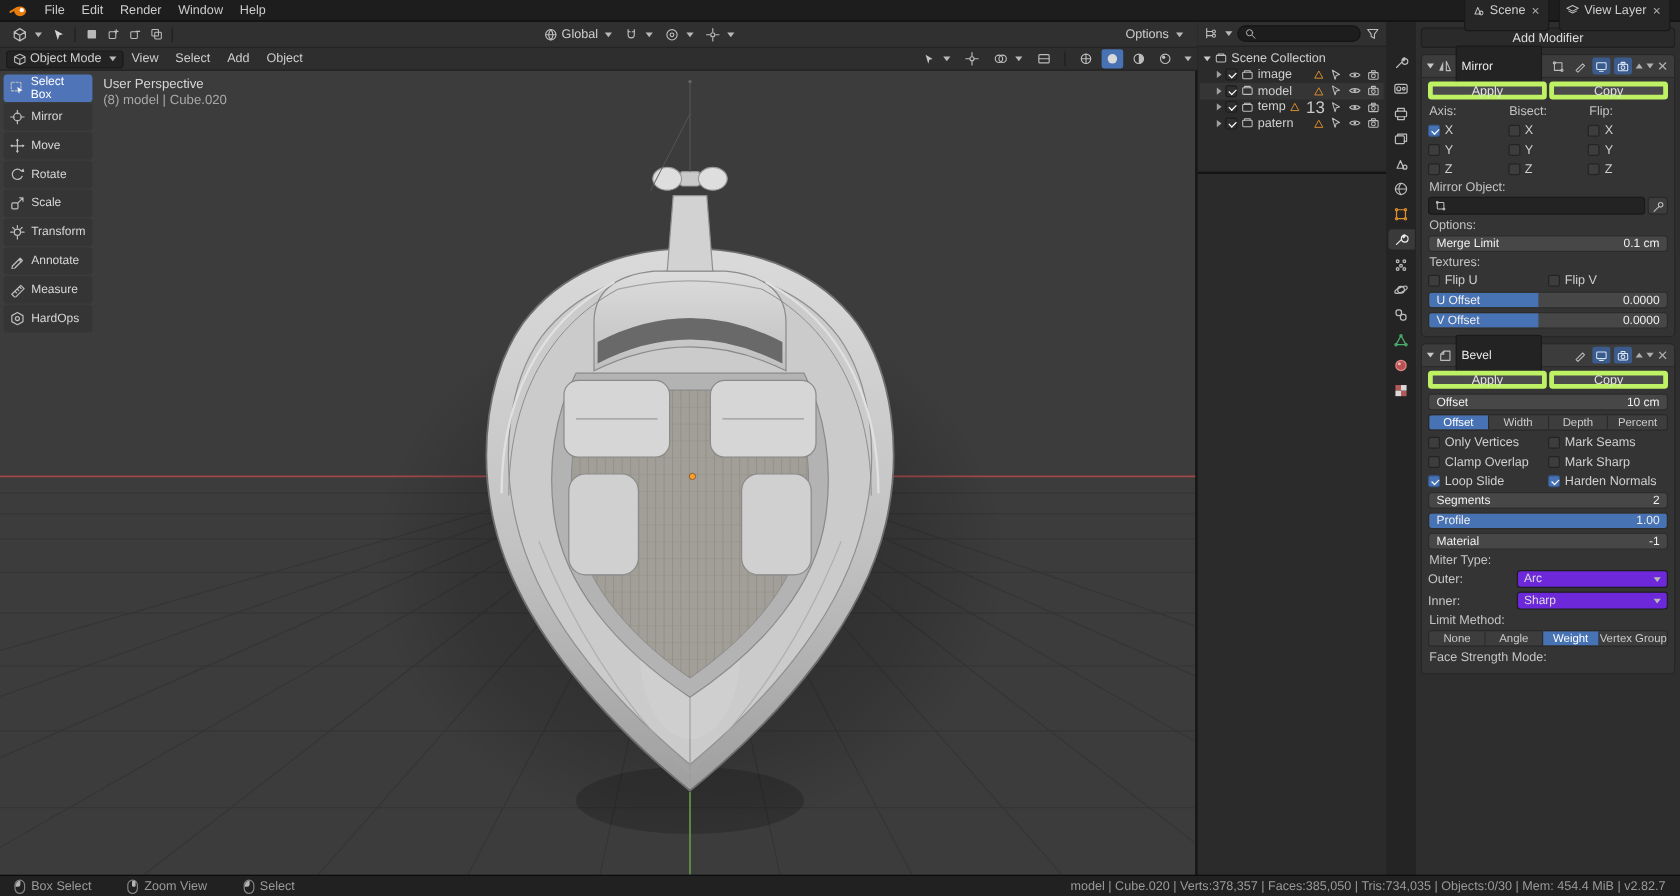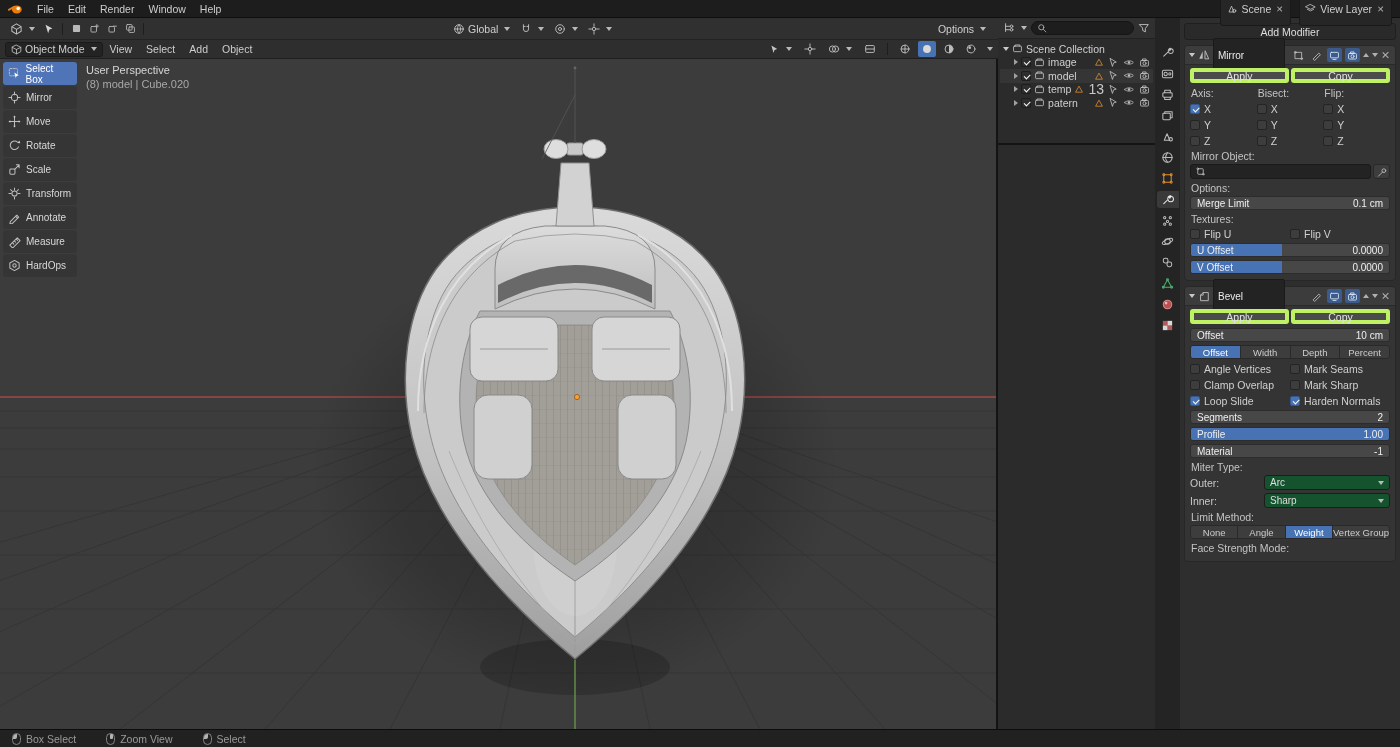--- a/index.html
+++ b/index.html
@@ -102,21 +102,21 @@
   .num{position:relative;height:14px;background:#474747;border:1px solid #2c2c2c;border-radius:3px;display:flex;align-items:center;justify-content:space-between;padding:0 6px;font-size:10px;color:#efefef;overflow:hidden;margin-bottom:3px}
   .num>span{position:relative;z-index:1}
   .num .fill{position:absolute;left:0;top:0;bottom:0;background:#4772b3}
 
   .seg{display:flex;border:1px solid #292929;border-radius:3px;overflow:hidden;margin-bottom:3px;height:14px}
   .seg>div{flex:1;display:flex;align-items:center;justify-content:center;background:#3d3d3d;font-size:9.5px;color:#ccc;border-right:1px solid #2a2a2a;white-space:nowrap}
   .seg>div:last-child{border-right:none}
   .seg>div.on{background:#4772b3;color:#fff}
 
   .half-row{display:grid;grid-template-columns:74px 1fr;align-items:center;margin-bottom:3px;font-size:10.5px;color:#c8c8c8}
-  .dd{height:15px;background:#14532d;border:1px solid #1d1d1d;border-radius:3px;display:flex;align-items:center;justify-content:space-between;padding:0 5px;font-size:10px;color:#dedede}
+  .dd{height:15px;background:#6d28d9;border:1px solid #1d1d1d;border-radius:3px;display:flex;align-items:center;justify-content:space-between;padding:0 5px;font-size:10px;color:#dedede}
 
   
   #statusbar{position:absolute;left:0;bottom:0;width:1400px;height:18px;background:#212121;border-top:1px solid #0d0d0d;display:flex;align-items:center;gap:30px;padding:0 12px;font-size:10.5px;color:#9a9a9a;z-index:6}
   .hint{display:flex;align-items:center;gap:5px}
   .mouse{width:9px;height:12px;border:1px solid #838383;border-radius:4.5px;position:relative;flex:none}
   .mouse i{position:absolute;top:0;width:4px;height:5px;background:#b5b5b5}
   .mouse.lmb i{left:0;border-radius:4px 0 2px 0}
   .mouse.mmb i{left:2.8px;width:2.6px;border-radius:1px}
   #status-right{margin-left:auto}
 </style>
@@ -891,21 +891,21 @@
               </div>
               <div class="seg">
                 <div class="on">Offset</div>
                 <div>Width</div>
                 <div>Depth</div>
                 <div>Percent</div>
               </div>
               <div class="grid2">
                 <div class="cbcell">
                     <span class="cb"></span>
-                    <span>Angle Vertices</span>
+                    <span>Only Vertices</span>
                   </div>
                 <div class="cbcell">
                     <span class="cb"></span>
                     <span>Mark Seams</span>
                   </div>
                 <div class="cbcell">
                     <span class="cb"></span>
                     <span>Clamp Overlap</span>
                   </div>
                 <div class="cbcell">
@@ -981,13 +981,14 @@
         <i></i>
       </span>
     <span>Zoom View</span>
   </div>
   <div class="hint">
     <span class="mouse lmb">
         <i></i>
       </span>
     <span>Select</span>
   </div>
+  <div id="status-right">model | Cube.020 | Verts:378,357 | Faces:385,050 | Tris:734,035 | Objects:0/30 | Mem: 454.4 MiB | v2.82.7</div>
 </div>
 
 </body></html>

